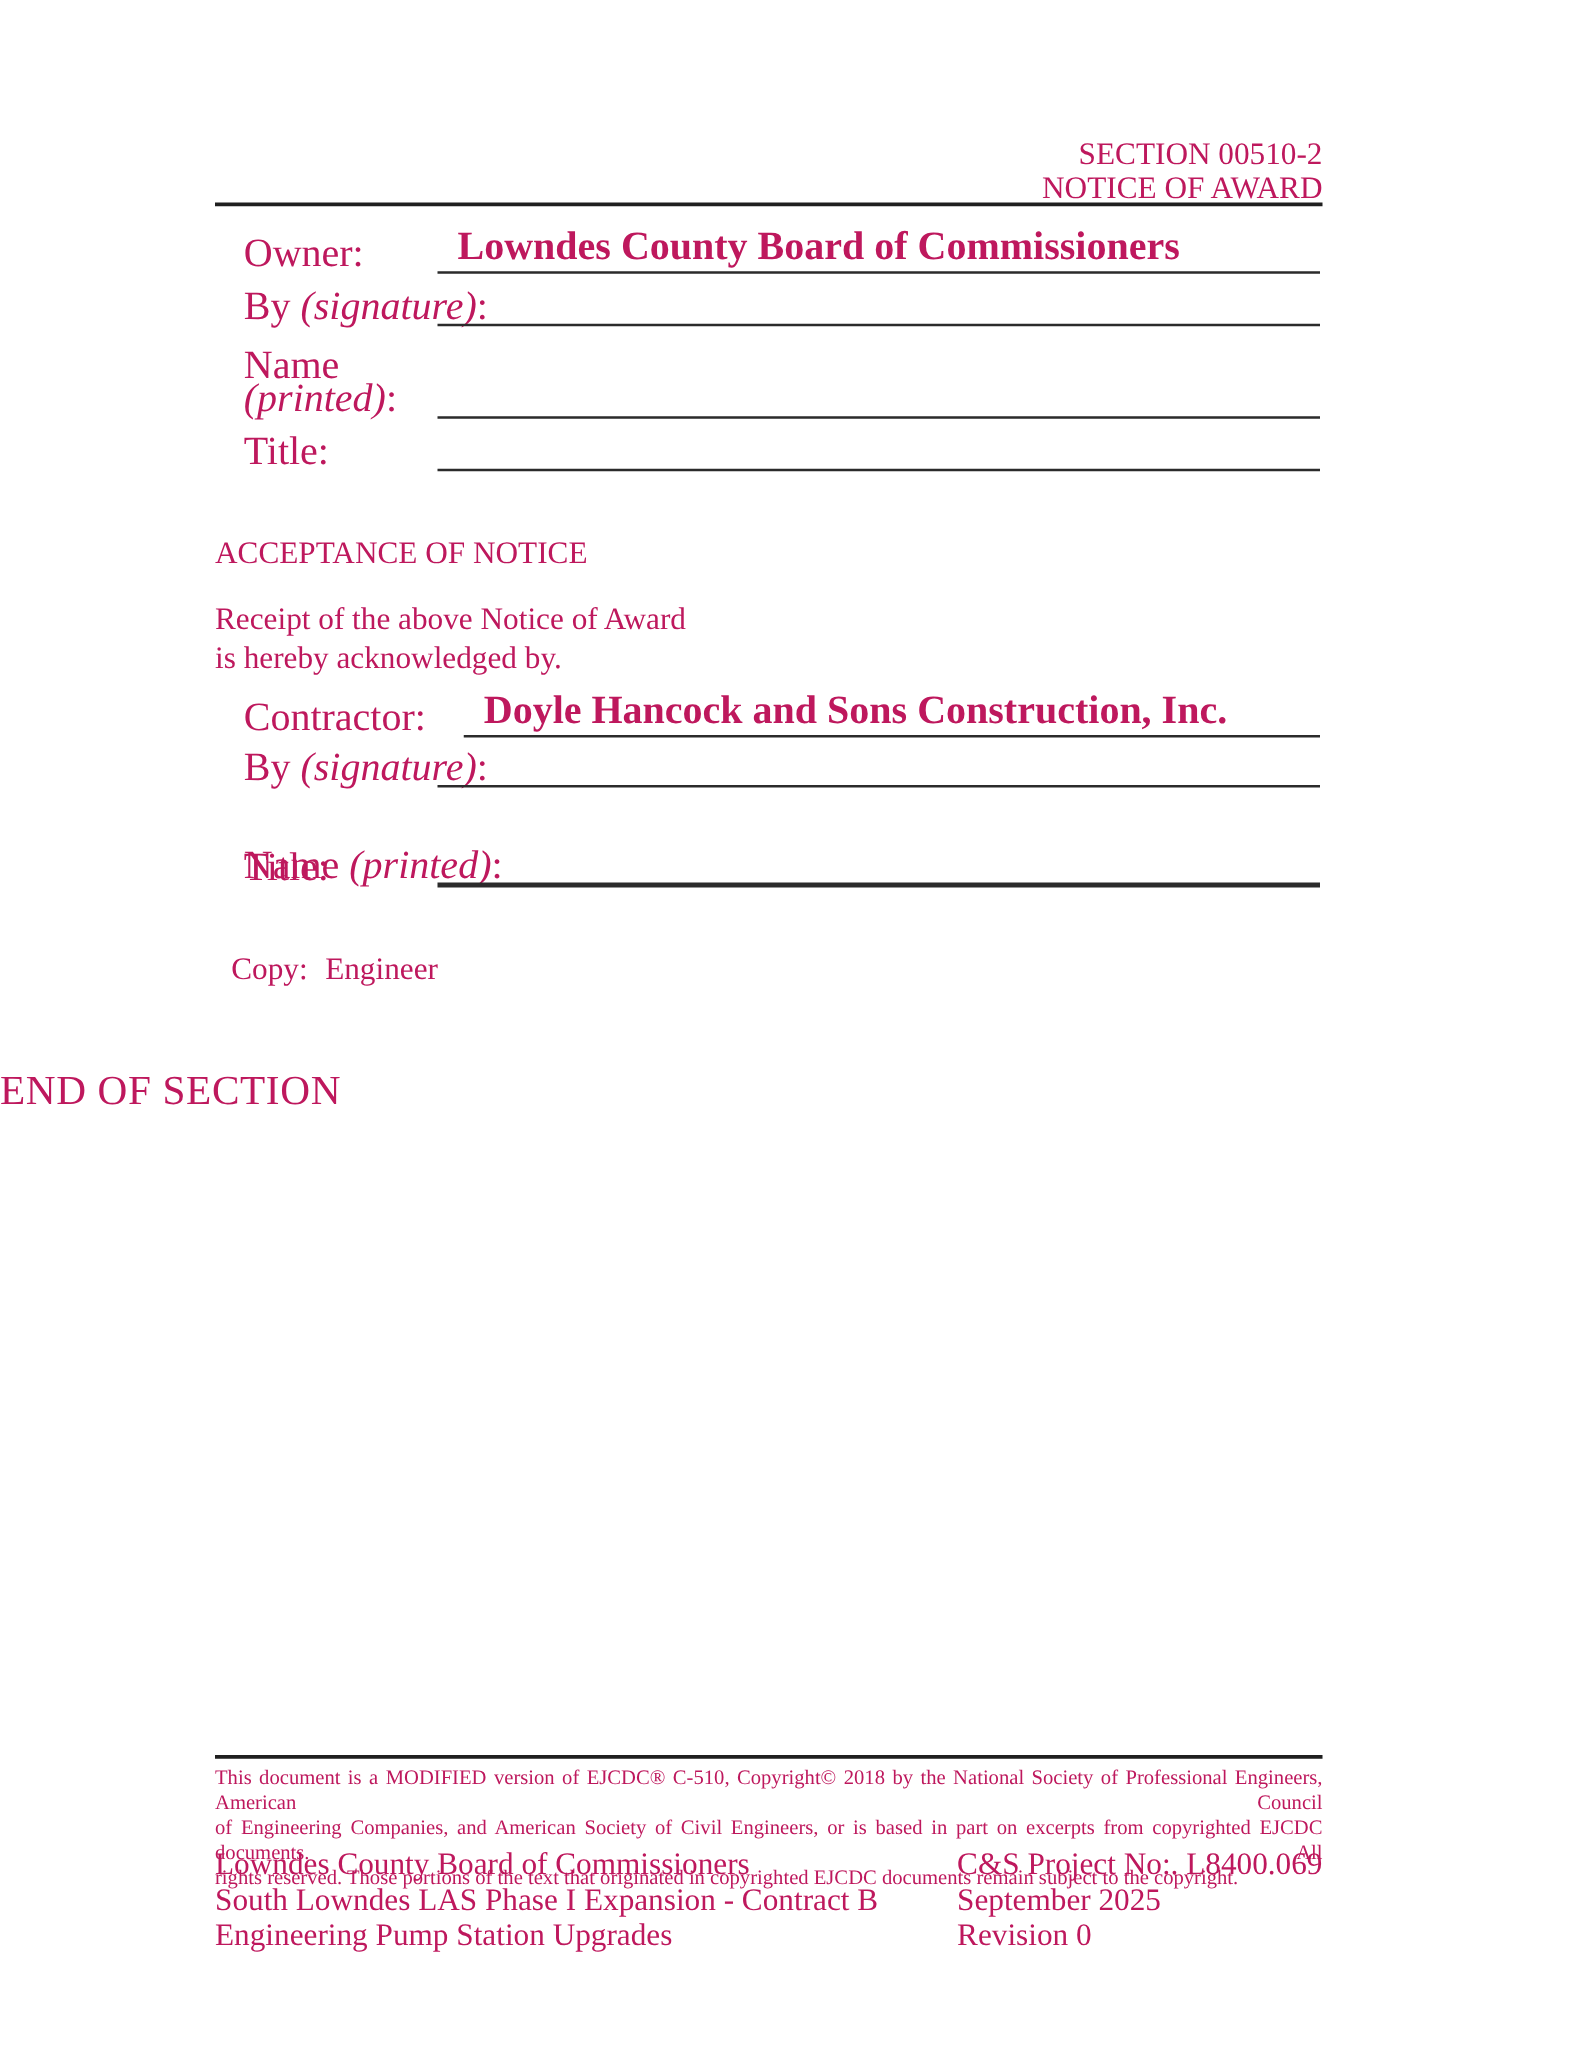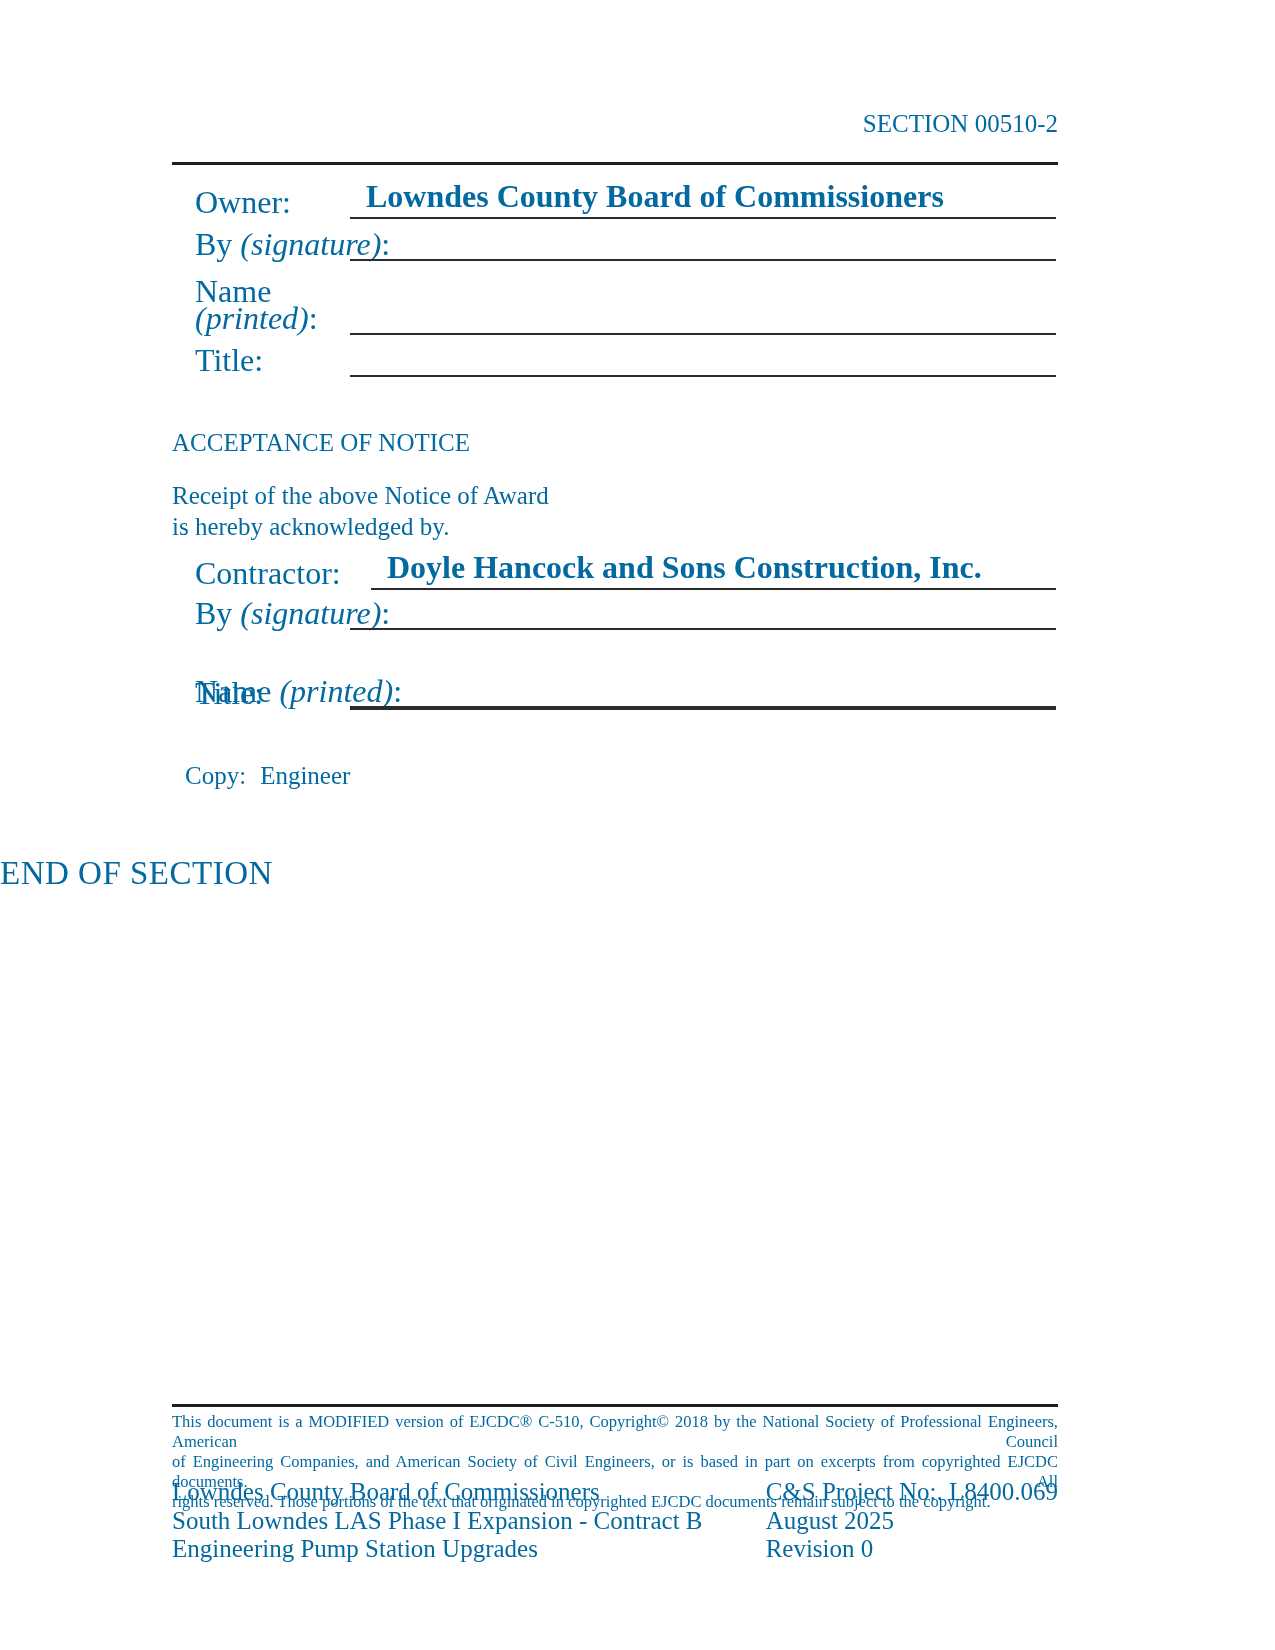--- a/index.html
+++ b/index.html
@@ -6,21 +6,21 @@
     margin: 0;
     padding: 0;
     background: #ffffff;
   }
   .page {
     position: relative;
     width: 1275px;
     height: 1650px;
     background: #ffffff;
     font-family: "Liberation Serif", serif;
-    color: #0369a1;
+    color: #be185d;
     overflow: hidden;
   }
   
   .doc-header {
     position: absolute;
     top: 110px;
     left: 172px;
     width: 886px;
     text-align: right;
     font-size: 25px;
@@ -134,20 +134,21 @@
     line-height: 28.5px;
   }
 </style>
 </head>
 <body>
 
 <div class="page">
 
   <div class="doc-header">
     <div>SECTION 00510-2</div>
+    <div>NOTICE OF AWARD</div>
   </div>
   <div class="header-rule"></div>
 
   <div>
     <div class="sig-row" style="top:181px;height:38px;">
       <div class="sig-label">Owner:</div>
       <div class="sig-line">
         <span class="sig-value">Lowndes County Board of Commissioners</span>
       </div>
     </div>
@@ -208,17 +209,17 @@
     <div class="copyright-line last">rights reserved. Those portions of the text that originated in copyrighted EJCDC documents remain subject to the copyright.</div>
   </div>
 
   <div class="footer-info-left">
     <div>Lowndes County Board of Commissioners</div>
     <div>South Lowndes LAS Phase I Expansion - Contract B</div>
     <div>Engineering Pump Station Upgrades</div>
   </div>
   <div class="footer-info-right">
     <div>C&amp;S Project No:. L8400.069</div>
-    <div>August 2025</div>
+    <div>September 2025</div>
     <div>Revision 0</div>
   </div>
 
 </div>
 
 </body></html>

